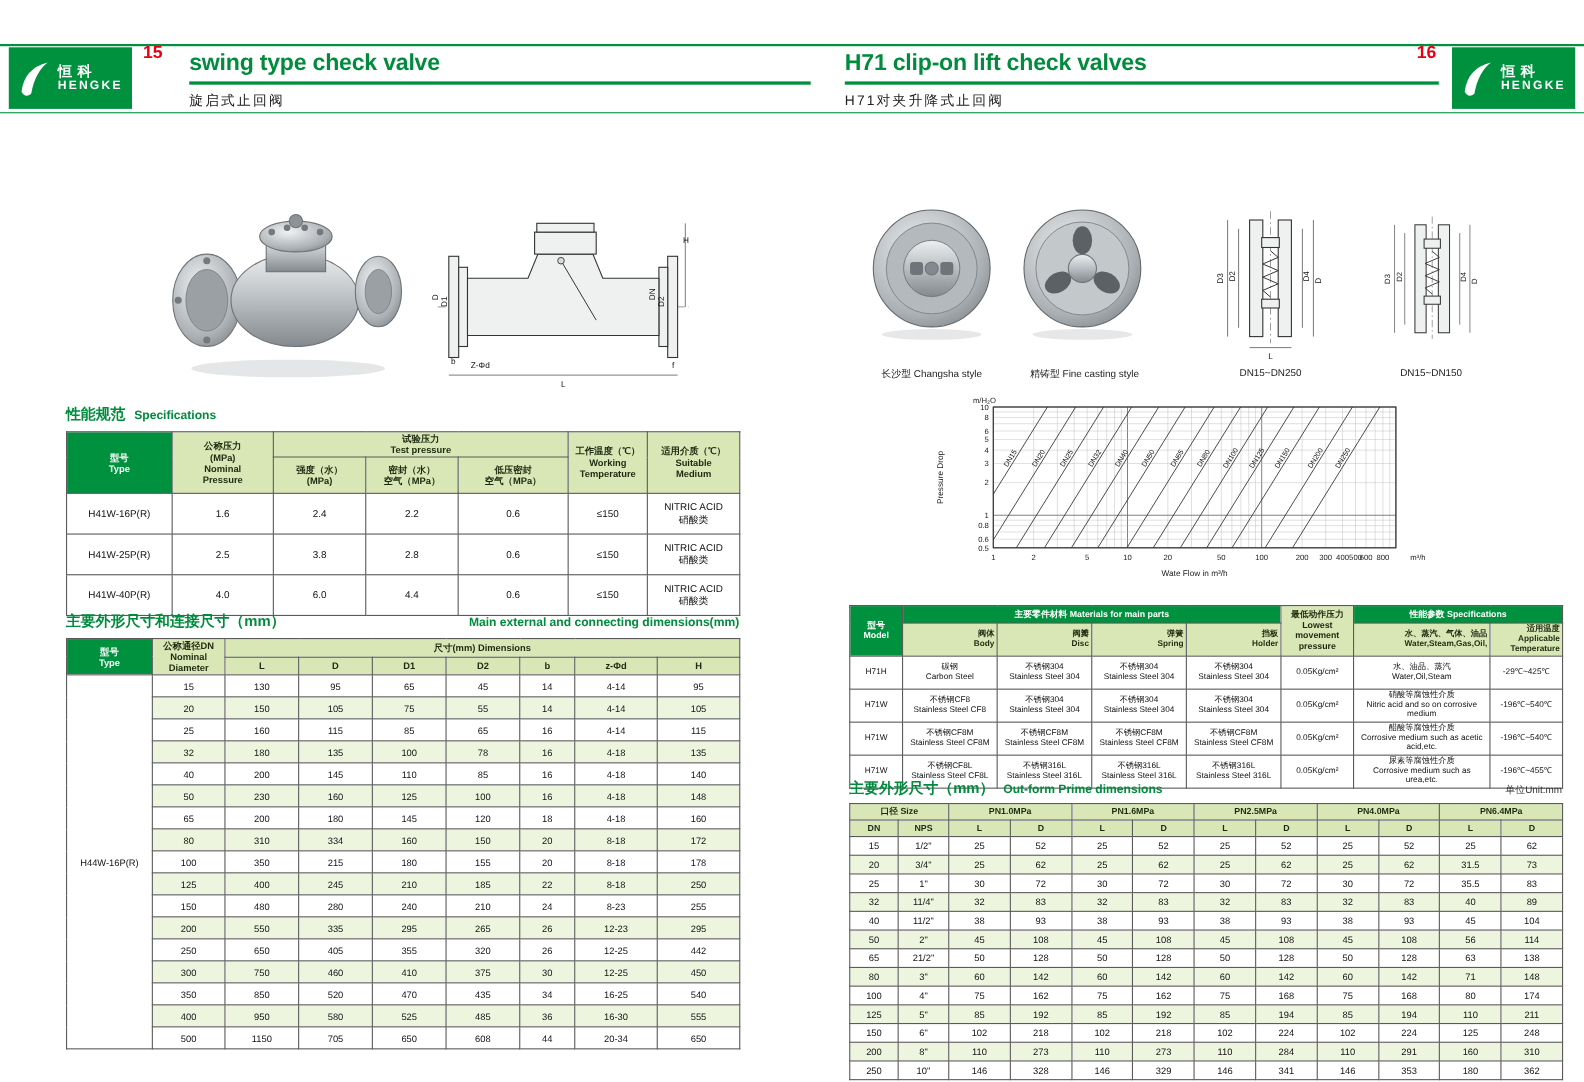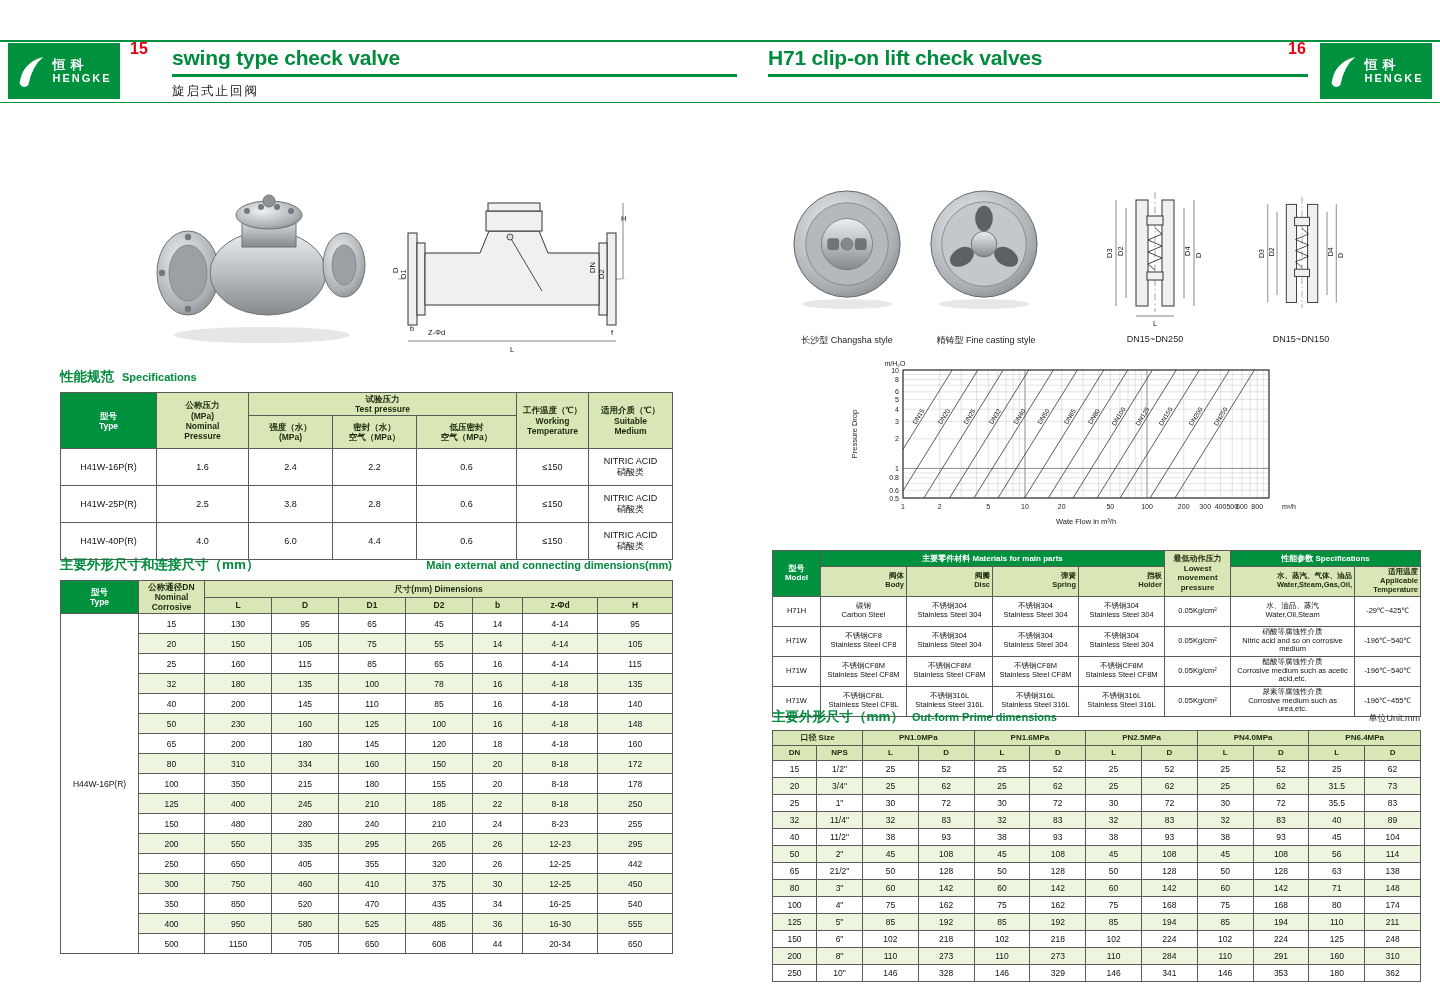--- a/index.html
+++ b/index.html
@@ -111,20 +111,21 @@
   <div class="abs page-no" style="left:1288px;top:40px;">16</div>
 
   <div class="abs" style="left:172px;top:46px;width:565px;">
     <div class="pg-title">swing type check valve</div>
     <div class="title-rule"></div>
     <div class="pg-subtitle">旋启式止回阀</div>
   </div>
   <div class="abs" style="left:768px;top:46px;width:540px;">
     <div class="pg-title">H71 clip-on lift check valves</div>
     <div class="title-rule"></div>
+    <div class="pg-subtitle">H71对夹升降式止回阀</div>
   </div>
 
   <div class="abs" style="left:148px;top:168px;width:228px;height:180px;">
     <svg width="228" height="180" viewBox="0 0 228 178">
       <ellipse cx="114" cy="166" rx="88" ry="8" fill="#e4e6e7"></ellipse>
       <ellipse cx="40" cy="104" rx="31" ry="42" fill="url(#gdisc)" stroke="#6e7377" stroke-width="1"></ellipse>
       <ellipse cx="40" cy="104" rx="19" ry="28" fill="#9ba0a4" stroke="#7b8084" stroke-width="0.8"></ellipse>
       <circle cx="40" cy="68" r="3.2" fill="#74797d"></circle>
         <circle cx="40" cy="140" r="3.2" fill="#74797d"></circle>
       <circle cx="14" cy="104" r="3.2" fill="#74797d"></circle>
@@ -263,21 +264,21 @@
         <col style="width:50px">
         <col style="width:75px">
         <col style="width:75px">
       </colgroup>
     <thead>
       <tr>
         <th rowspan="2" class="th-dark">型号
 Type</th>
         <th rowspan="2" class="th-light">公称通径DN
 Nominal
-Corrosive</th>
+Diameter</th>
         <th colspan="7" class="th-light">尺寸(mm) Dimensions</th>
       </tr>
       <tr>
         <th class="th-light">L</th>
         <th class="th-light">D</th>
         <th class="th-light">D1</th>
         <th class="th-light">D2</th>
         <th class="th-light">b</th>
         <th class="th-light">z-Φd</th>
         <th class="th-light">H</th>

